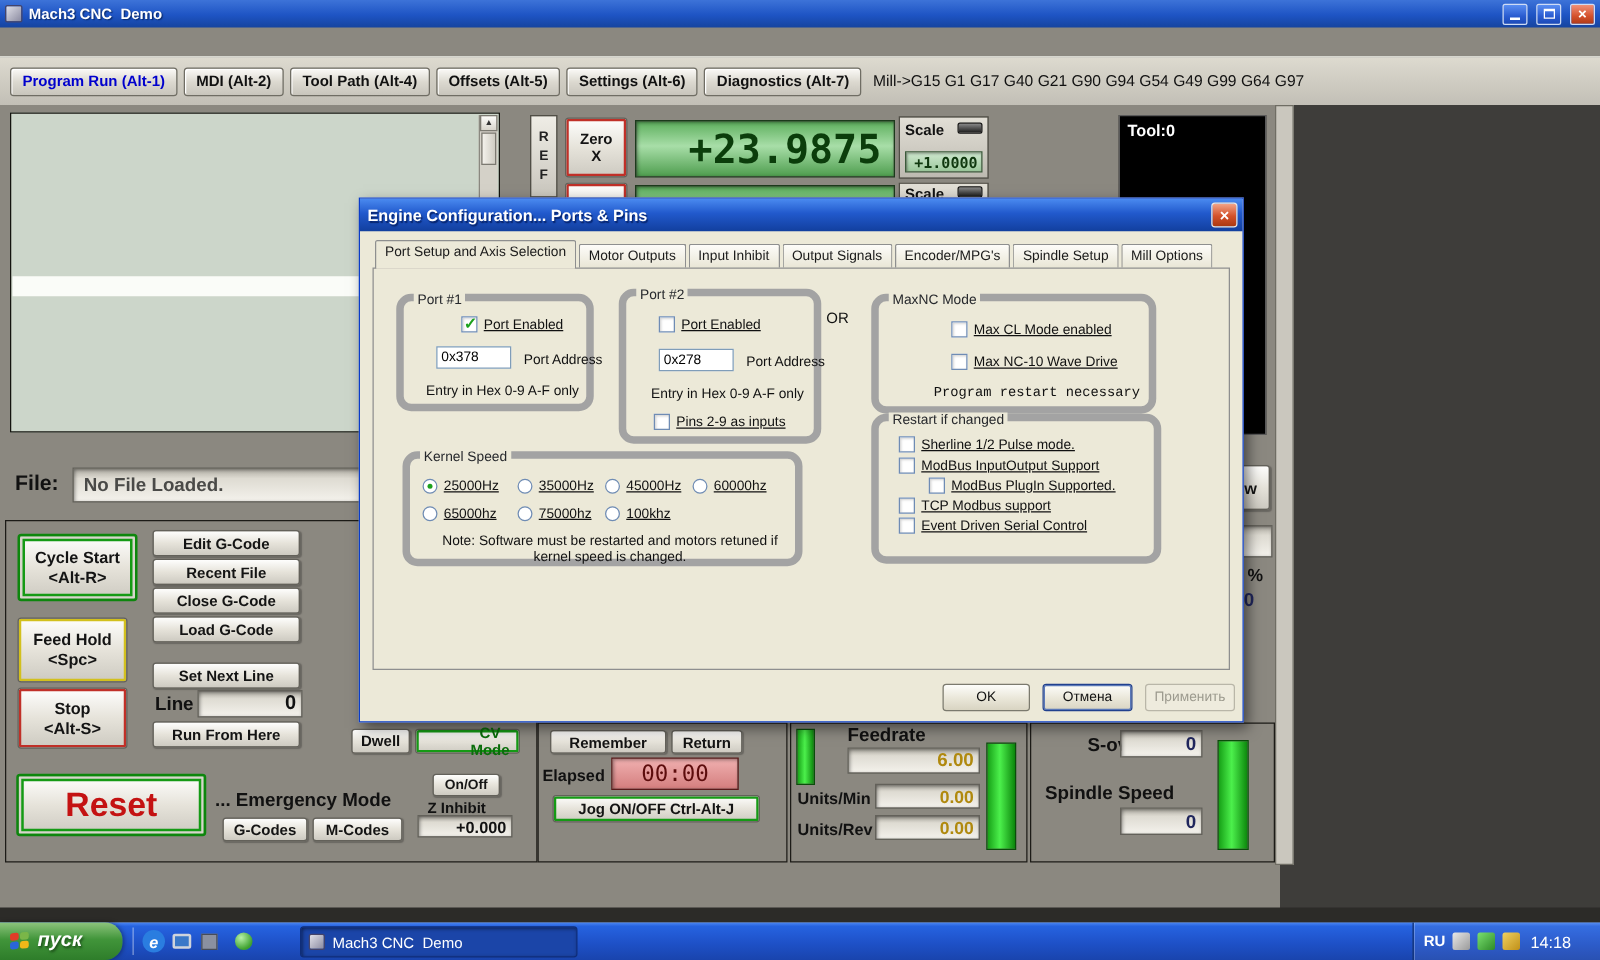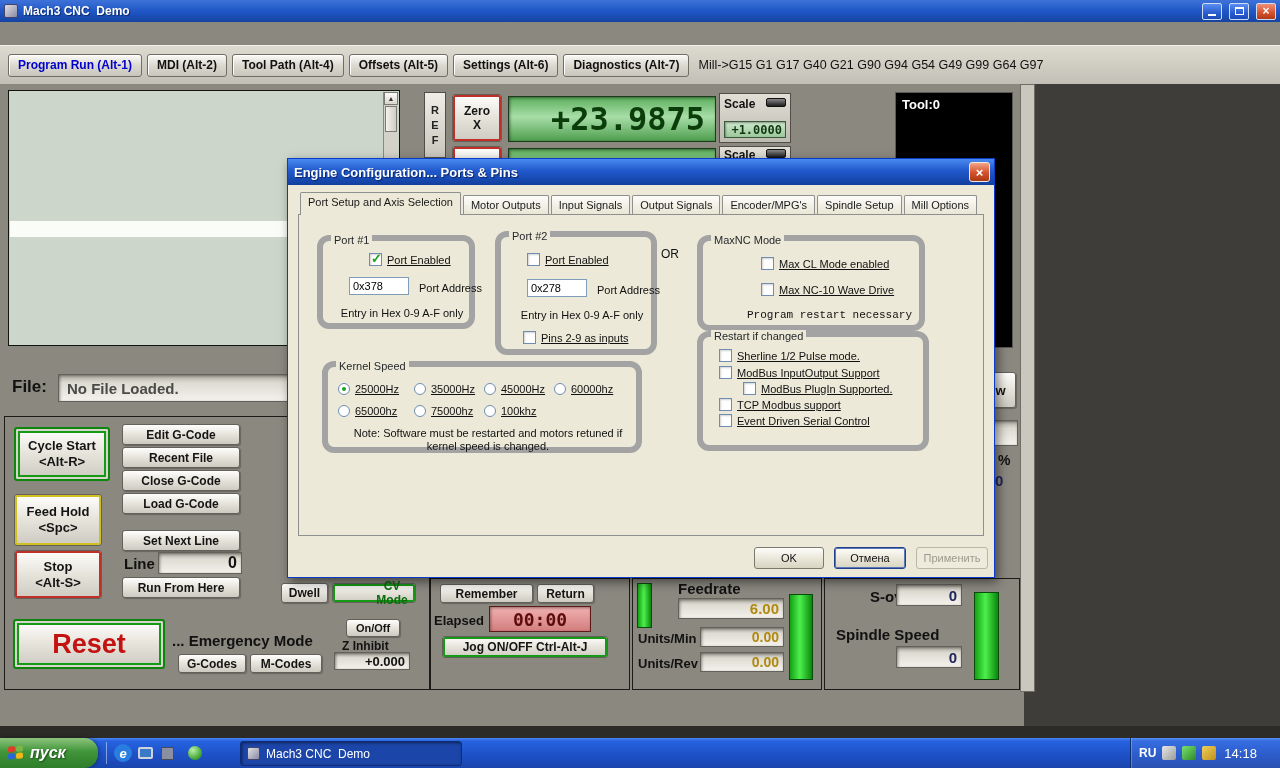--- a/index.html
+++ b/index.html
@@ -25,21 +25,21 @@
 .botstrip{left:0;top:726px;width:1280px;height:12px;background:#2c2b28;}
 
 .btn{background:linear-gradient(180deg,#fefefd 0%,#e6e3da 50%,#cdcac1 100%);border:1px solid #63615a;border-radius:3px;color:#141414;font-weight:bold;display:flex;align-items:center;justify-content:center;text-align:center;box-shadow:1px 1px 1px rgba(0,0,0,.25);}
 .ring-red{box-shadow:inset 0 0 0 2px #c03028;}
 .ring-green{box-shadow:inset 0 0 0 2px #159a15;}
 .ring-green2{box-shadow:inset 0 0 0 2px #d8d5cc, inset 0 0 0 4px #159a15;border:2px solid #0d860d;}
 .ring-yellow{box-shadow:inset 0 0 0 2px #d2c01e;}
 .recess{background:linear-gradient(180deg,#aeaba2 0%,#dedbd2 30%,#f4f2ec 100%);border:1px solid #63615a;box-shadow:inset 1px 1px 3px rgba(0,0,0,.4);}
 .val{font-weight:bold;display:flex;align-items:center;justify-content:flex-end;padding-right:4px;}
 .lcd{background:linear-gradient(180deg,#5cae5c 0%,#a8dea8 45%,#4f9e4f 100%);border:1px solid #1c3a1c;box-shadow:inset 1px 1px 3px rgba(0,0,0,.45);color:#0b3d0b;font-family:"DejaVu Sans Mono",monospace;font-weight:bold;display:flex;align-items:center;justify-content:flex-end;}
-.lcd-pink{background:linear-gradient(180deg,#f0b0b0,#d47e7e);border:1px solid #5a1a1a;box-shadow:inset 1px 1px 3px rgba(0,0,0,.4);color:#5c0c0c;font-family:"DejaVu Sans Mono",monospace;font-weight:bold;display:flex;align-items:center;justify-content:center;}
+.lcd-pink{background:linear-gradient(180deg,#f0b0b0,#d47e7e);border:1px solid #5a1a1a;box-shadow:inset 1px 1px 3px rgba(0,0,0,.4);color:#5c0c0c;font-family:"DejaVu Sans Mono",monospace;font-weight:normal;display:flex;align-items:center;justify-content:center;}
 .gbar{background:linear-gradient(90deg,#16a016,#4cf04c 45%,#0c870c);border:1px solid #0a4d0a;}
 .lbl{font-weight:bold;color:#111;}
 .panelbox{border:1px solid #1c1b17;}
 .scalebox{background:linear-gradient(180deg,#e2dfd6,#bdbab1);border:1px solid #504e46;}
 .knob{position:absolute;right:4px;top:4px;width:20px;height:9px;background:linear-gradient(180deg,#888,#1d1d1d);border:1px solid #111;border-radius:2px;}
 .scaleval{position:absolute;left:4px;top:27px;width:62px;height:17px;background:linear-gradient(180deg,#cfe8cf,#9cc89c);border:1px solid #3a5a3a;box-shadow:inset 1px 1px 2px rgba(0,0,0,.35);font-family:"DejaVu Sans Mono",monospace;font-weight:bold;font-size:12px;color:#10380f;display:flex;align-items:center;justify-content:flex-end;padding-right:3px;}
 .tp-arrow{position:absolute;right:0;width:14px;height:13px;background:linear-gradient(180deg,#fdfdfb,#d8d5cc);border:1px solid #7c7a72;font-size:7px;display:flex;align-items:center;justify-content:center;color:#333;}
 
 .dlg{left:287px;top:158px;width:708px;height:420px;background:#ece9d8;border:1px solid #0a3cc8;box-shadow:3px 4px 10px rgba(0,0,0,.5);z-index:20;}
 .dlg-title{position:absolute;left:0;top:0;width:100%;height:26px;background:linear-gradient(180deg,#4a8af0 0%,#2159cc 45%,#123f9e 100%);display:flex;align-items:center;padding:0 6px;}
@@ -218,21 +218,21 @@
     <div class="dlg-title">
       <span class="dlg-title-text">Engine Configuration... Ports &amp; Pins</span>
     </div>
     <div class="dlg-close">
         <span>×</span>
       </div>
 
     <div class="dtabs">
       <span class="dtab active">Port Setup and Axis Selection</span>
       <span class="dtab">Motor Outputs</span>
-      <span class="dtab">Input Signals</span>
+      <span class="dtab">Input Inhibit</span>
       <span class="dtab">Output Signals</span>
       <span class="dtab">Encoder/MPG's</span>
       <span class="dtab">Spindle Setup</span>
       <span class="dtab">Mill Options</span>
     </div>
 
     <div class="dpage">
 
       <div class="group" style="left:18px;top:20px;width:158px;height:94px;">
         <span class="legend">Port #1</span>

